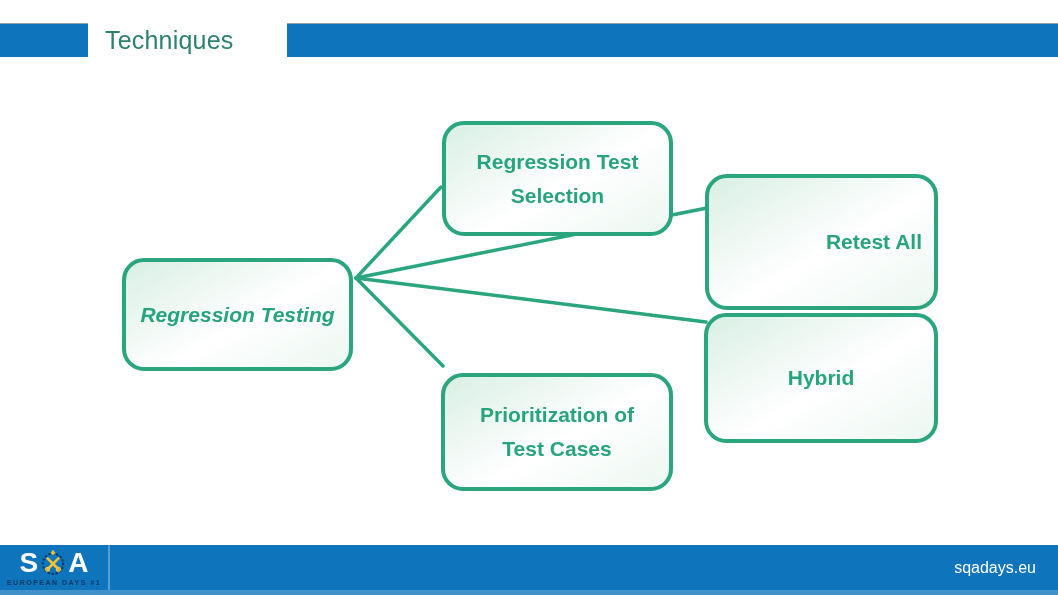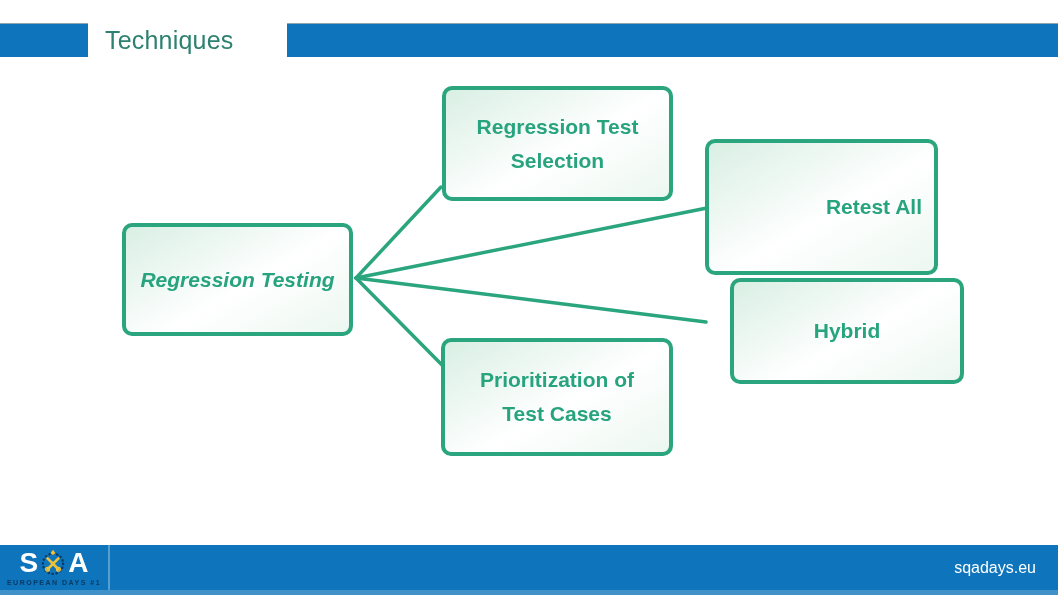--- a/index.html
+++ b/index.html
@@ -35,35 +35,36 @@
     letter-spacing: 0.2px;
     margin-left: 7px;
   }
 
   
   .edges { position: absolute; left: 0; top: 0; pointer-events: none; }
 
   .node {
     position: absolute;
     border: 4px solid #2aa57d;
-    border-radius: 10px;
+    border-radius: 22px;
     background: linear-gradient(150deg, #d9efe4 0%, #ffffff 55%, #ecf7f1 100%);
     color: #27a47d;
     font-weight: bold;
     font-size: 21px;
     line-height: 1.6;
     display: flex; align-items: center; justify-content: center;
     text-align: center;
     padding: 0 12px;
     box-sizing: border-box;
+    margin-top: 35px;
   }
   #node-regression-testing     { left: 122px; top: 223px; width: 231px; height: 113px; font-style: italic; }
   #node-regression-test-selection { left: 442px; top:  86px; width: 231px; height: 115px; }
   #node-retest-all             { left: 705px; top: 139px; width: 233px; height: 136px; justify-content: flex-end; }
-  #node-hybrid                 { left: 730px; top: 278px; width: 234px; height: 106px; }
+  #node-hybrid                 { left: 704px; top: 278px; width: 234px; height: 130px; }
   #node-prioritization         { left: 441px; top: 338px; width: 232px; height: 118px; }
 
   
   .footer {
     position: absolute; left: 0; top: 545px;
     width: 1058px; height: 50px;
     background: #0e74bc;
     border-bottom: 5px solid #4191c9;
     box-sizing: border-box;
   }

